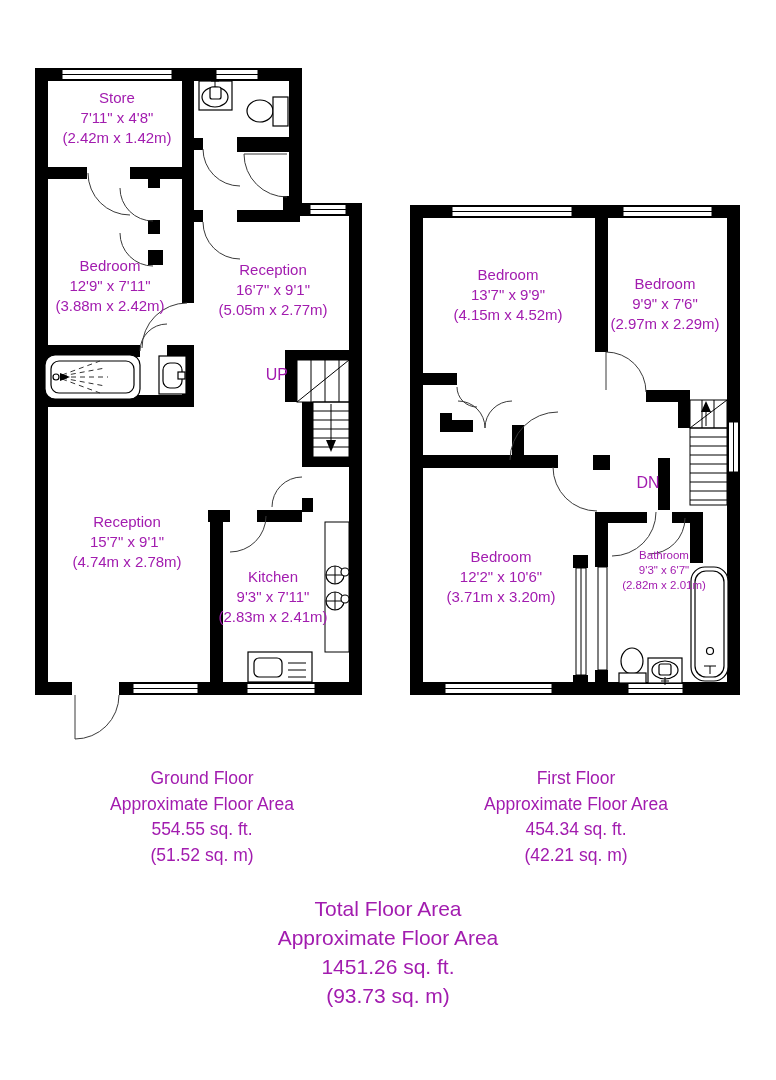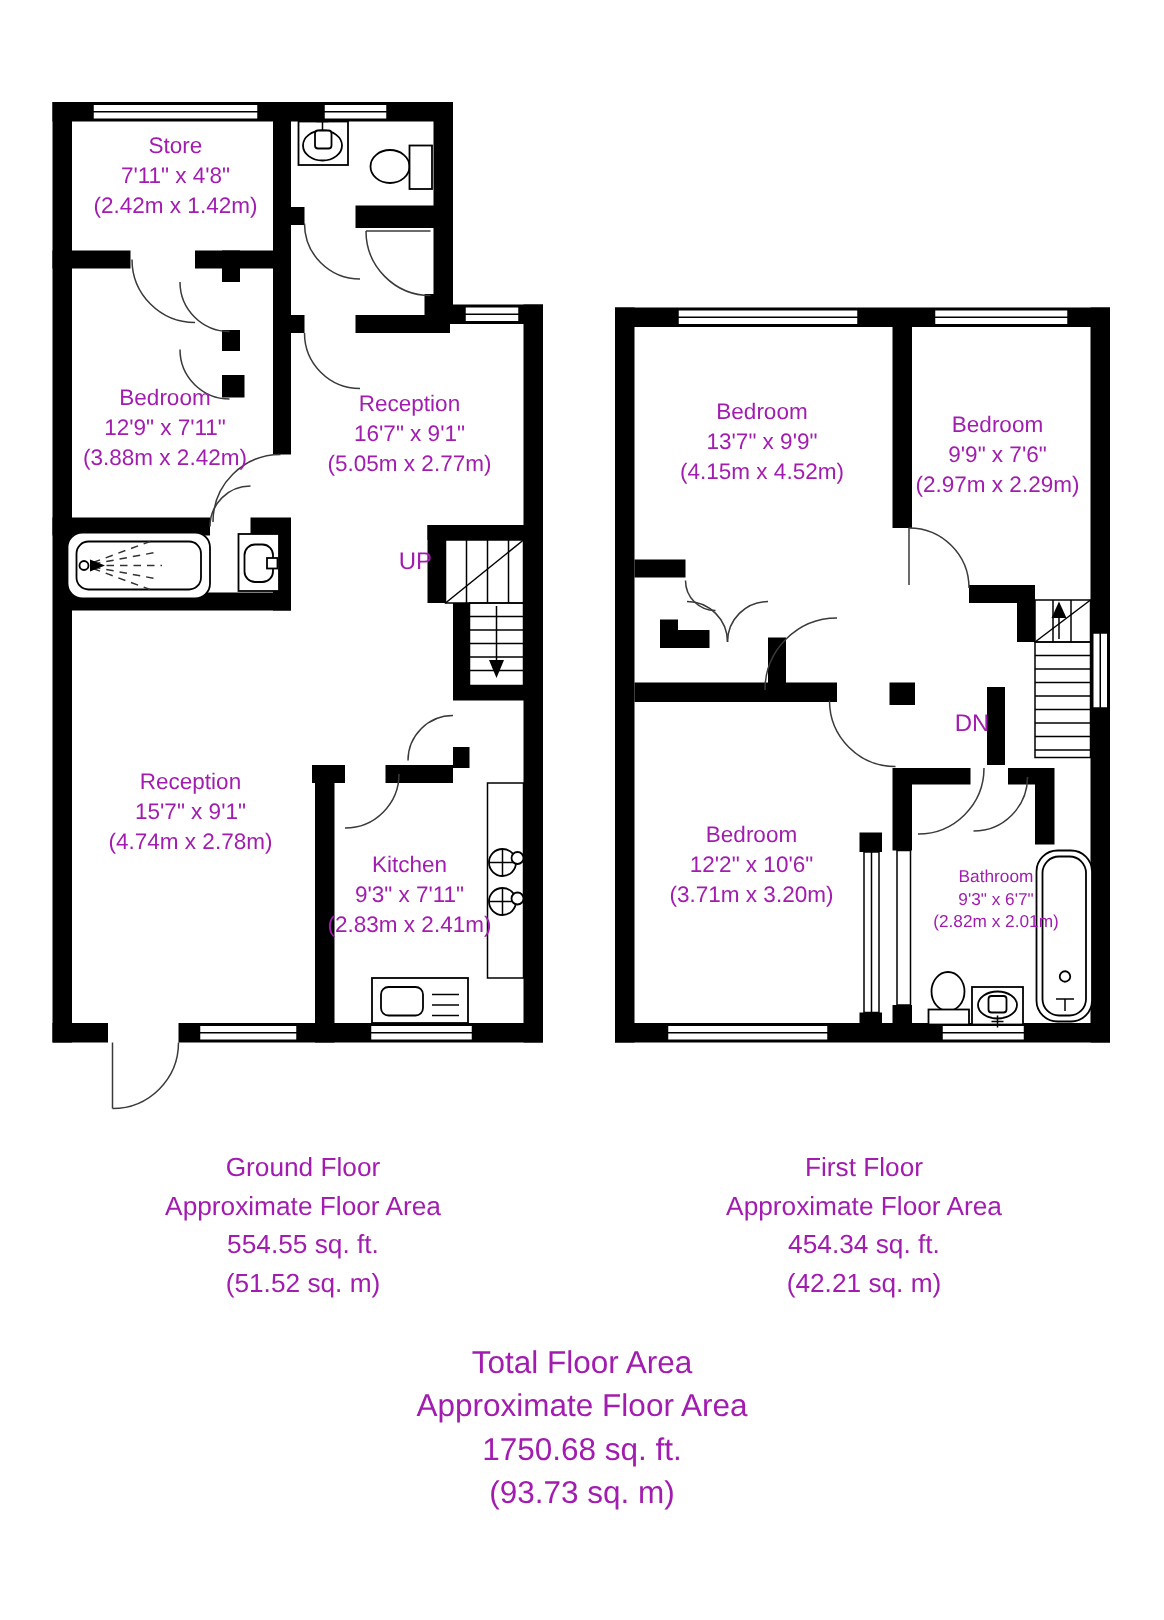--- a/index.html
+++ b/index.html
@@ -285,21 +285,21 @@
 <div class="lbl" style="left:580px;top:274px;width:170px;">
   <div>Bedroom</div>
   <div>9'9" x 7'6"</div>
   <div>(2.97m x 2.29m)</div>
 </div>
 <div class="lbl" style="left:416px;top:547px;width:170px;">
   <div>Bedroom</div>
   <div>12'2" x 10'6"</div>
   <div>(3.71m x 3.20m)</div>
 </div>
-<div class="lbl small" style="left:598px;top:578px;width:108px;padding-left:12px;">
+<div class="lbl small" style="left:598px;top:548px;width:108px;padding-left:12px;">
   <div>Bathroom</div>
   <div>9'3" x 6'7"</div>
   <div>(2.82m x 2.01m)</div>
 </div>
 <div class="stair-lbl" style="left:628px;top:474px;width:40px;">DN</div>
 
 <div class="summary" style="left:60px;top:766px;width:284px;">
   <div>Ground Floor</div>
   <div>Approximate Floor Area</div>
   <div>554.55 sq. ft.</div>
@@ -307,17 +307,17 @@
 </div>
 <div class="summary" style="left:434px;top:766px;width:284px;">
   <div>First Floor</div>
   <div>Approximate Floor Area</div>
   <div>454.34 sq. ft.</div>
   <div>(42.21 sq. m)</div>
 </div>
 <div class="total" style="left:238px;top:894px;width:300px;">
   <div>Total Floor Area</div>
   <div>Approximate Floor Area</div>
-  <div>1750.68 sq. ft.</div>
+  <div>1451.26 sq. ft.</div>
   <div>(93.73 sq. m)</div>
 </div>
 
 </div>
 
 </body></html>

